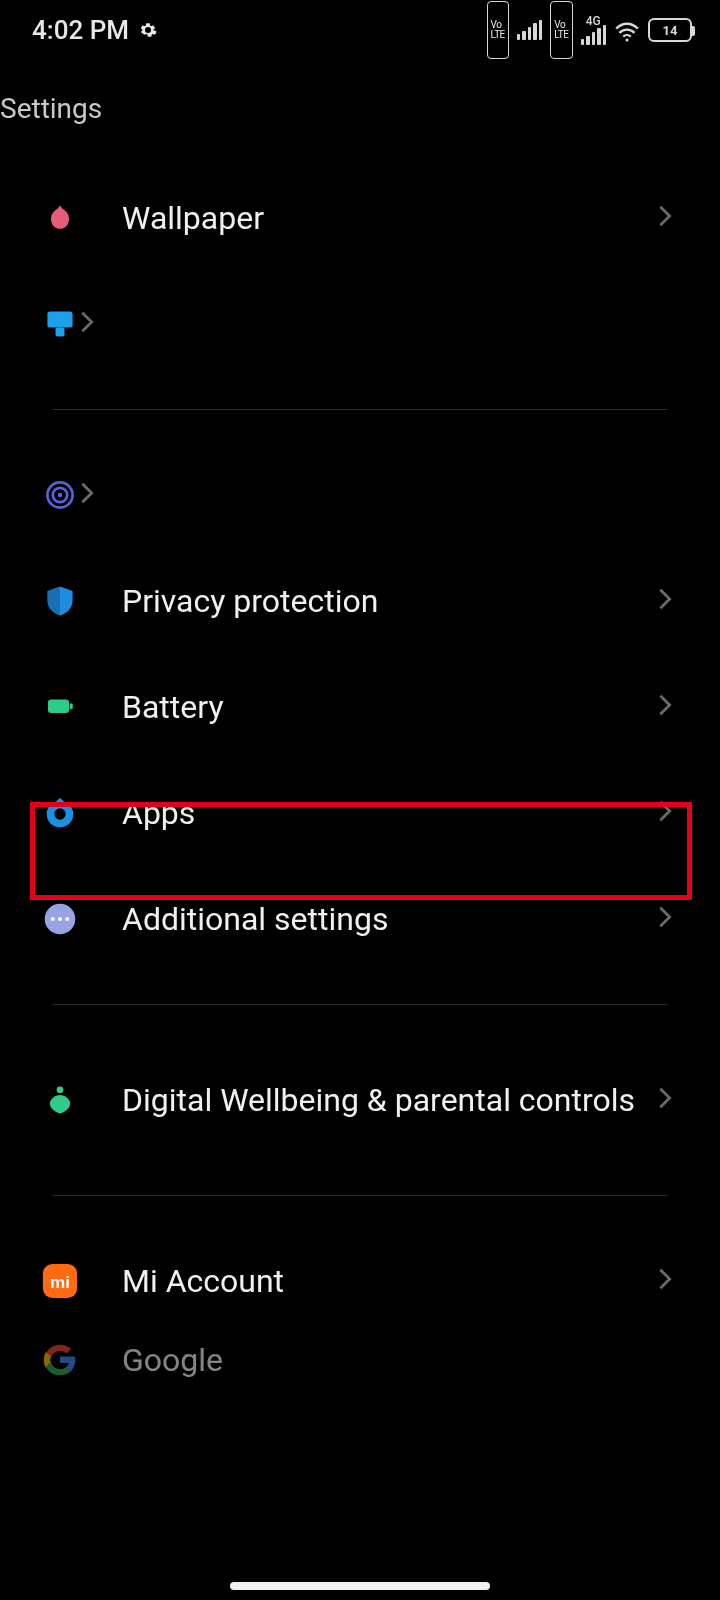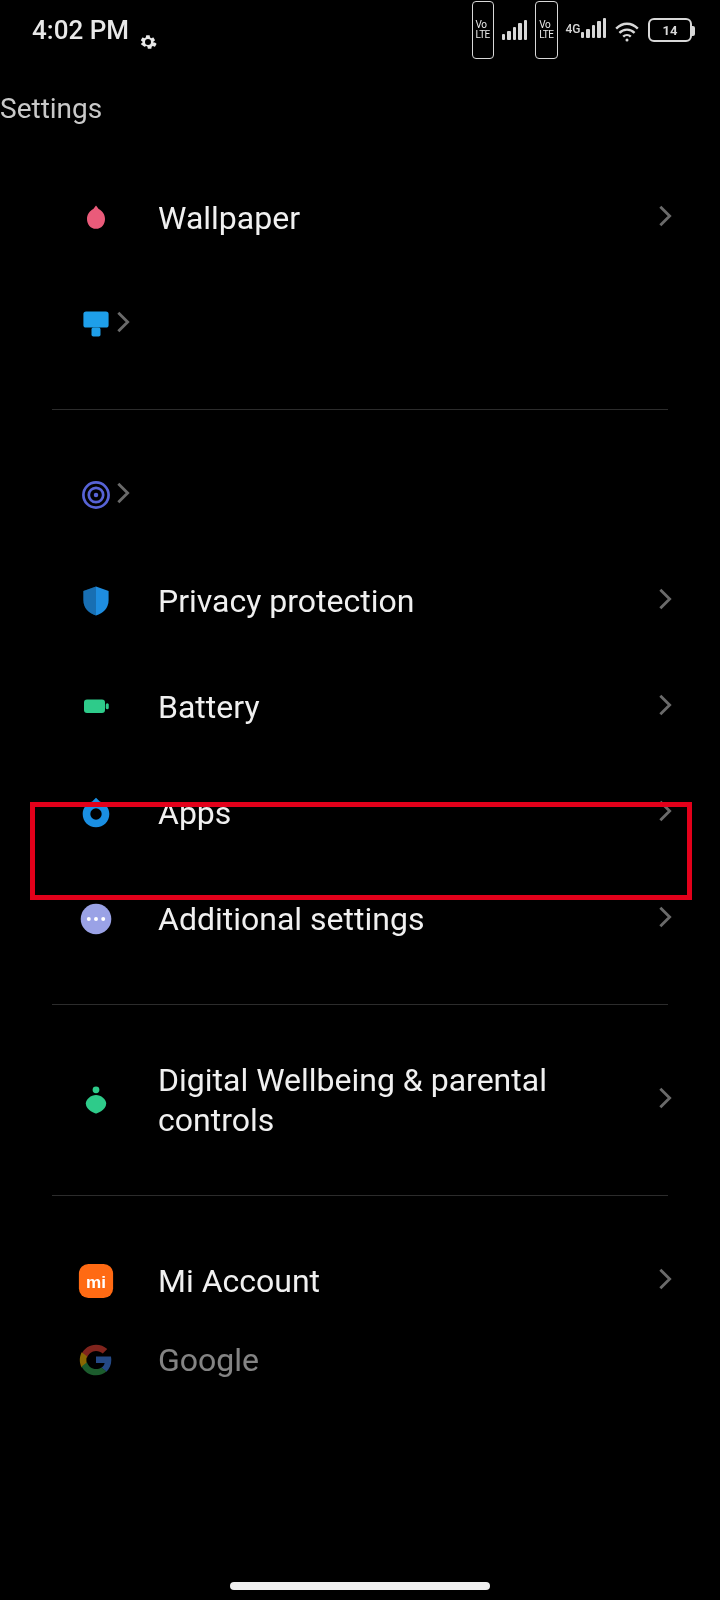--- a/index.html
+++ b/index.html
@@ -15,21 +15,21 @@
   .status-bar {
     height: 60px;
     display: flex;
     justify-content: space-between;
     align-items: center;
     padding: 0 28px 0 32px;
     font-size: 26px;
     color: #e8e8e8;
     font-weight: 500;
   }
-  .status-left { display: flex; align-items: flex-end; gap: 10px; }
+  .status-left { display: flex; align-items: flex-start; gap: 10px; }
   .status-right { display: flex; align-items: center; gap: 8px; }
   .gear-small { width: 18px; height: 18px; }
   .volte-badge {
     border: 1.5px solid #d8d8d8;
     border-radius: 4px;
     font-size: 10px;
     line-height: 10px;
     padding: 18px 3px;
     letter-spacing: -0.5px;
     font-weight: 400;
@@ -66,24 +66,23 @@
     text-align: left;
     margin-top: 32px;
     margin-bottom: 40px;
     font-weight: 400;
   }
   .list { padding: 0 0; }
   .item {
     display: flex;
     align-items: center;
     height: 106px;
-    padding-left: 68px;
+    padding-left: 40px;
     padding-right: 44px;
     position: relative;
-    margin-left: 8px;
   }
   .item .icon-slot {
     width: 40px; height: 40px; display:flex; align-items:center; justify-content:center;
     flex-shrink:0;
   }
   .item .label {
     flex: 1;
     font-size: 32px;
     color: #f0f0f0;
     margin-left: 42px;
@@ -123,21 +122,21 @@
   <div class="status-right">
     <span class="volte-badge">Vo<br>LTE</span>
     <span class="signal-bars">
         <span></span>
         <span></span>
         <span></span>
         <span></span>
         <span></span>
       </span>
     <span class="volte-badge">Vo<br>LTE</span>
-    <span style="display:flex;flex-direction:row;align-items:center">
+    <span style="display:flex;flex-direction:column;align-items:center">
       <span class="net-label">4G</span>
       <span class="signal-bars" style="height:16px">
           <span></span>
           <span></span>
           <span></span>
           <span></span>
           <span></span>
         </span>
     </span>
     <span class="wifi-icon">

